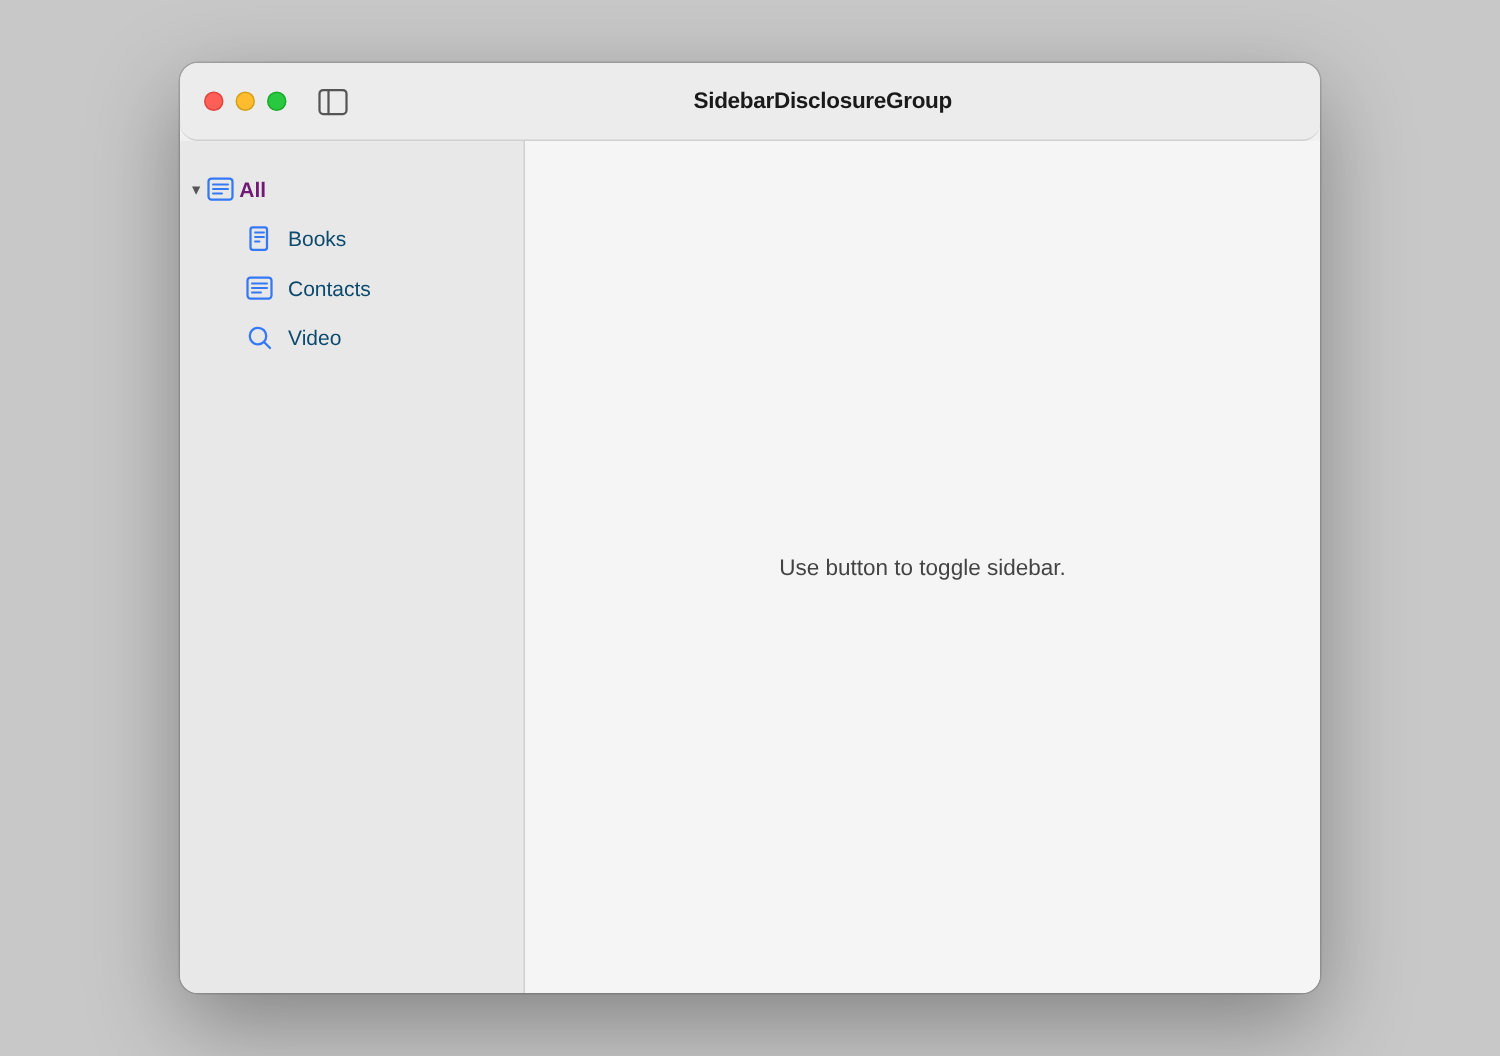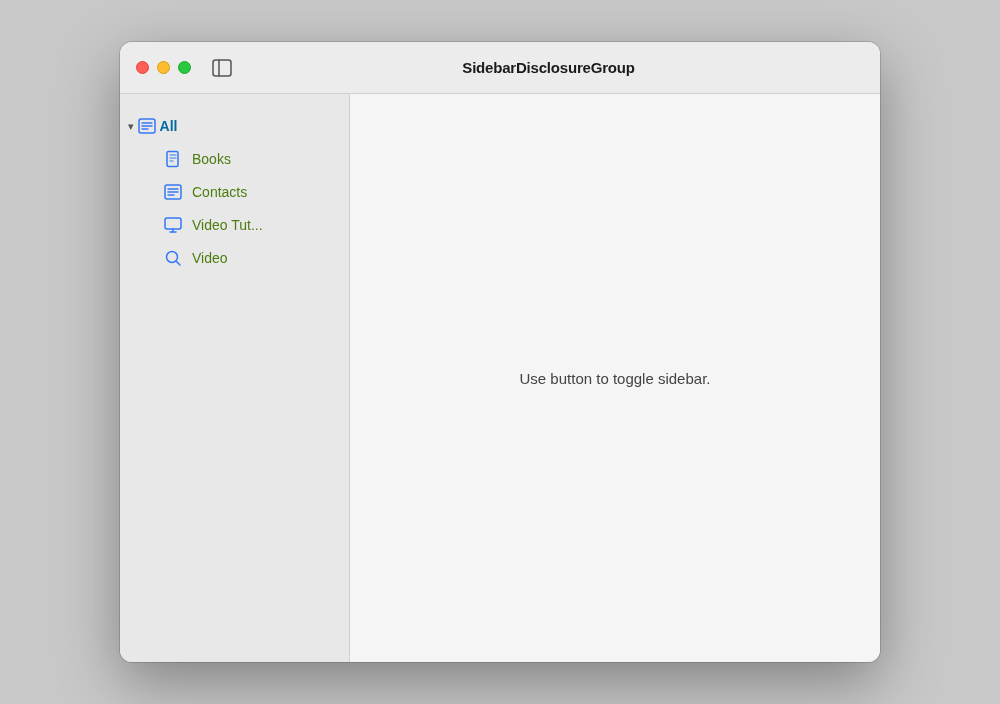--- a/index.html
+++ b/index.html
@@ -30,20 +30,21 @@
     }
 
     .titlebar {
       display: flex;
       align-items: center;
       height: 52px;
       background: #ececec;
       border-bottom: 1px solid #d0d0d0;
       padding: 0 16px;
       flex-shrink: 0;
+      border-radius: 12px;
     }
 
     .traffic-lights {
       display: flex;
       gap: 8px;
       align-items: center;
     }
 
     .traffic-light {
       width: 13px;
@@ -141,28 +142,28 @@
 
     .sidebar-icon {
       color: #3478f6;
       display: flex;
       align-items: center;
       flex-shrink: 0;
     }
 
     .sidebar-item-label {
       font-size: 14px;
-      color: #4d7c0f;
+      color: #0c4a6e;
       font-weight: 400;
     }
 
     .sidebar-all-label {
       font-size: 14px;
       font-weight: 600;
-      color: #0369a1;
+      color: #701a75;
     }
 
     .main-content {
       flex: 1;
       background: #f5f5f5;
       display: flex;
       align-items: center;
       justify-content: center;
     }
 
@@ -234,30 +235,20 @@
             <svg width="18" height="18" viewBox="0 0 18 18" fill="none">
               <rect x="1" y="2" width="16" height="14" rx="2" stroke="#3478f6" stroke-width="1.5" fill="none"></rect>
               <line x1="4" y1="6" x2="14" y2="6" stroke="#3478f6" stroke-width="1.3" stroke-linecap="round"></line>
               <line x1="4" y1="9" x2="14" y2="9" stroke="#3478f6" stroke-width="1.3" stroke-linecap="round"></line>
               <line x1="4" y1="12" x2="10" y2="12" stroke="#3478f6" stroke-width="1.3" stroke-linecap="round"></line>
             </svg>
           </span>
           <span class="sidebar-item-label">Contacts</span>
         </div>
 
-        <div class="sidebar-item">
-          <span class="sidebar-icon">
-            <svg width="18" height="18" viewBox="0 0 18 18" fill="none">
-              <rect x="1" y="2" width="16" height="11" rx="2" stroke="#3478f6" stroke-width="1.5" fill="none"></rect>
-              <line x1="6" y1="16" x2="12" y2="16" stroke="#3478f6" stroke-width="1.5" stroke-linecap="round"></line>
-              <line x1="9" y1="13" x2="9" y2="16" stroke="#3478f6" stroke-width="1.5" stroke-linecap="round"></line>
-            </svg>
-          </span>
-          <span class="sidebar-item-label">Video Tut...</span>
-        </div>
 
 
         <div class="sidebar-item">
           <span class="sidebar-icon">
             <svg width="18" height="18" viewBox="0 0 18 18" fill="none">
               <circle cx="8" cy="8" r="5.5" stroke="#3478f6" stroke-width="1.5"></circle>
               <line x1="12.5" y1="12.5" x2="16" y2="16" stroke="#3478f6" stroke-width="1.5" stroke-linecap="round"></line>
             </svg>
           </span>
           <span class="sidebar-item-label">Video</span>

